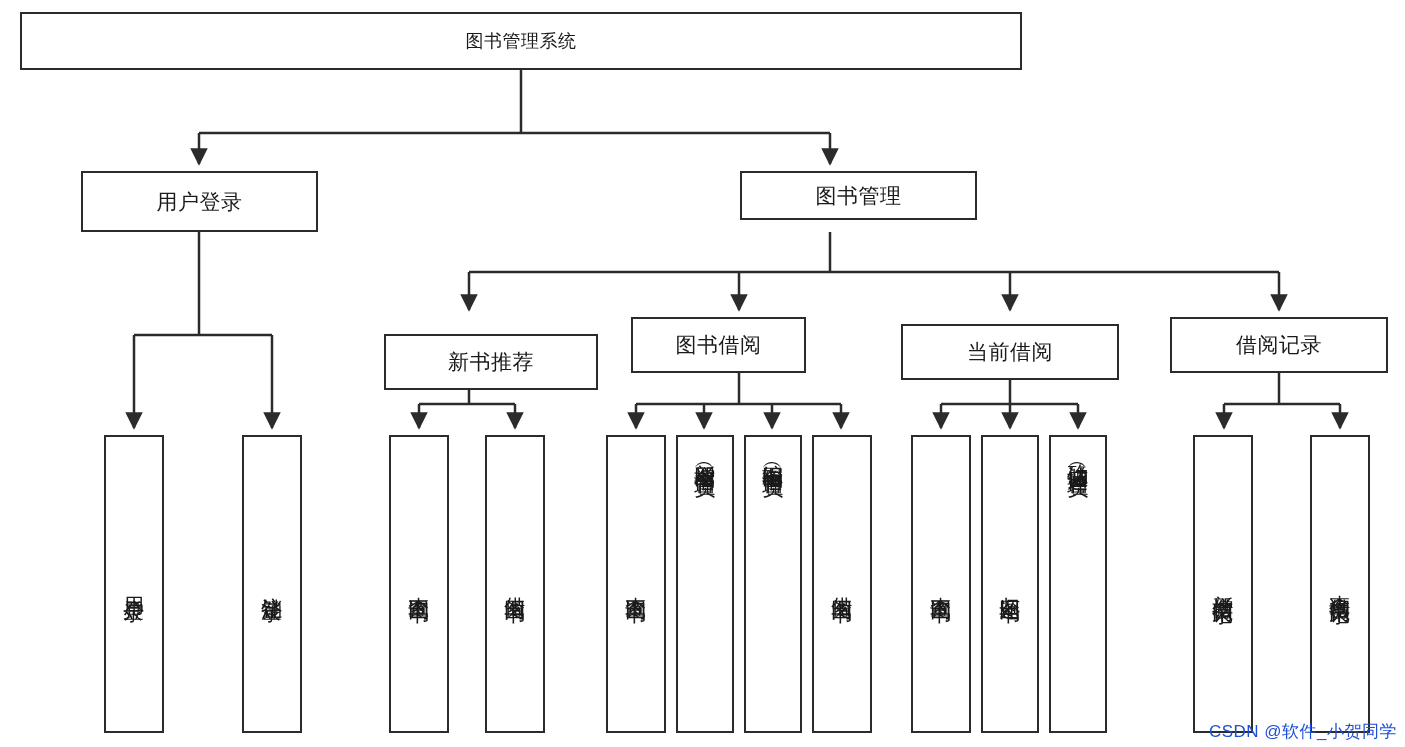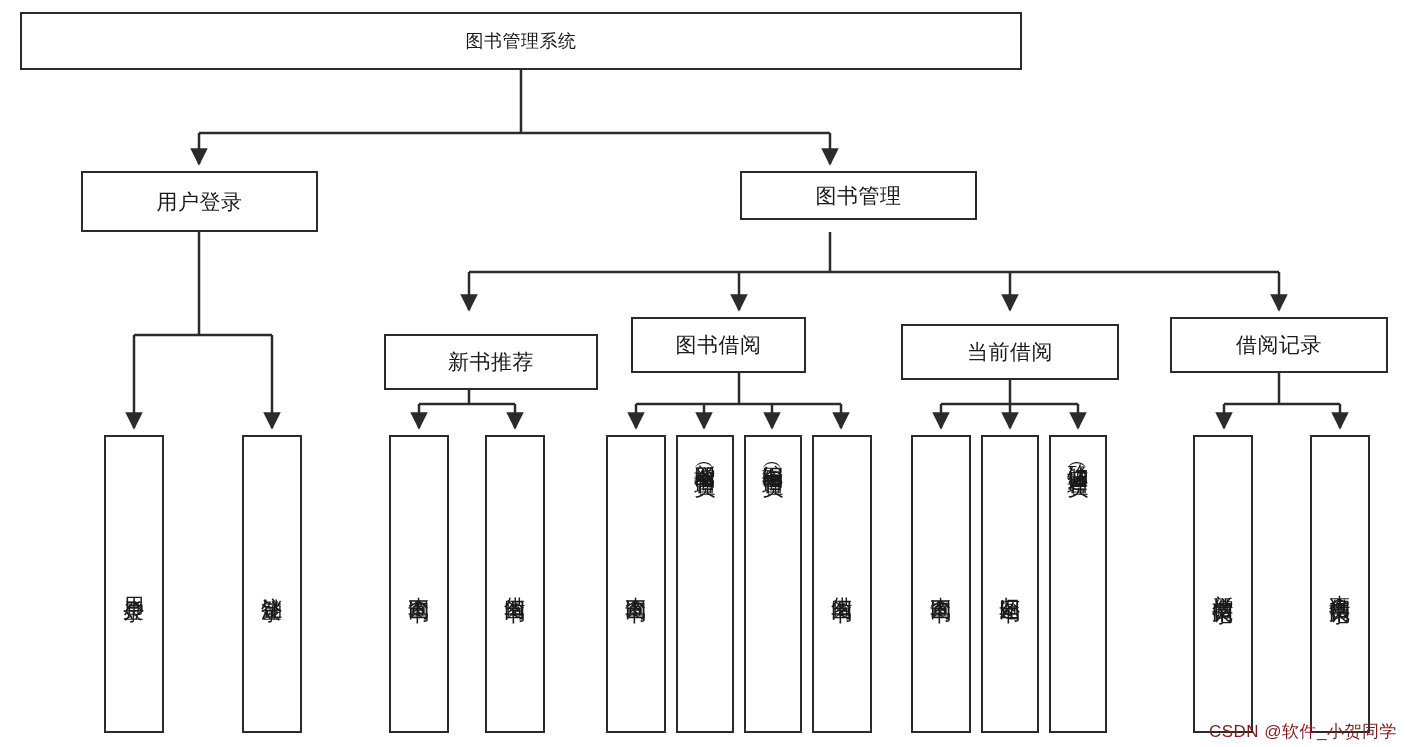--- a/index.html
+++ b/index.html
@@ -73,21 +73,21 @@
   .leaf.mid {
     align-items: center;
     padding-top: 0;
   }
 
   #watermark {
     position: absolute;
     right: 8px;
     bottom: 4px;
     font-size: 17px;
-    color: #7f1d1d;
+    color: #1d4ed8;
     letter-spacing: 0.5px;
     z-index: 5;
     white-space: nowrap;
     font-family: "Liberation Sans", "DejaVu Sans", sans-serif;
   }
 </style>
 </head>
 <body>
 
 <div id="canvas">

